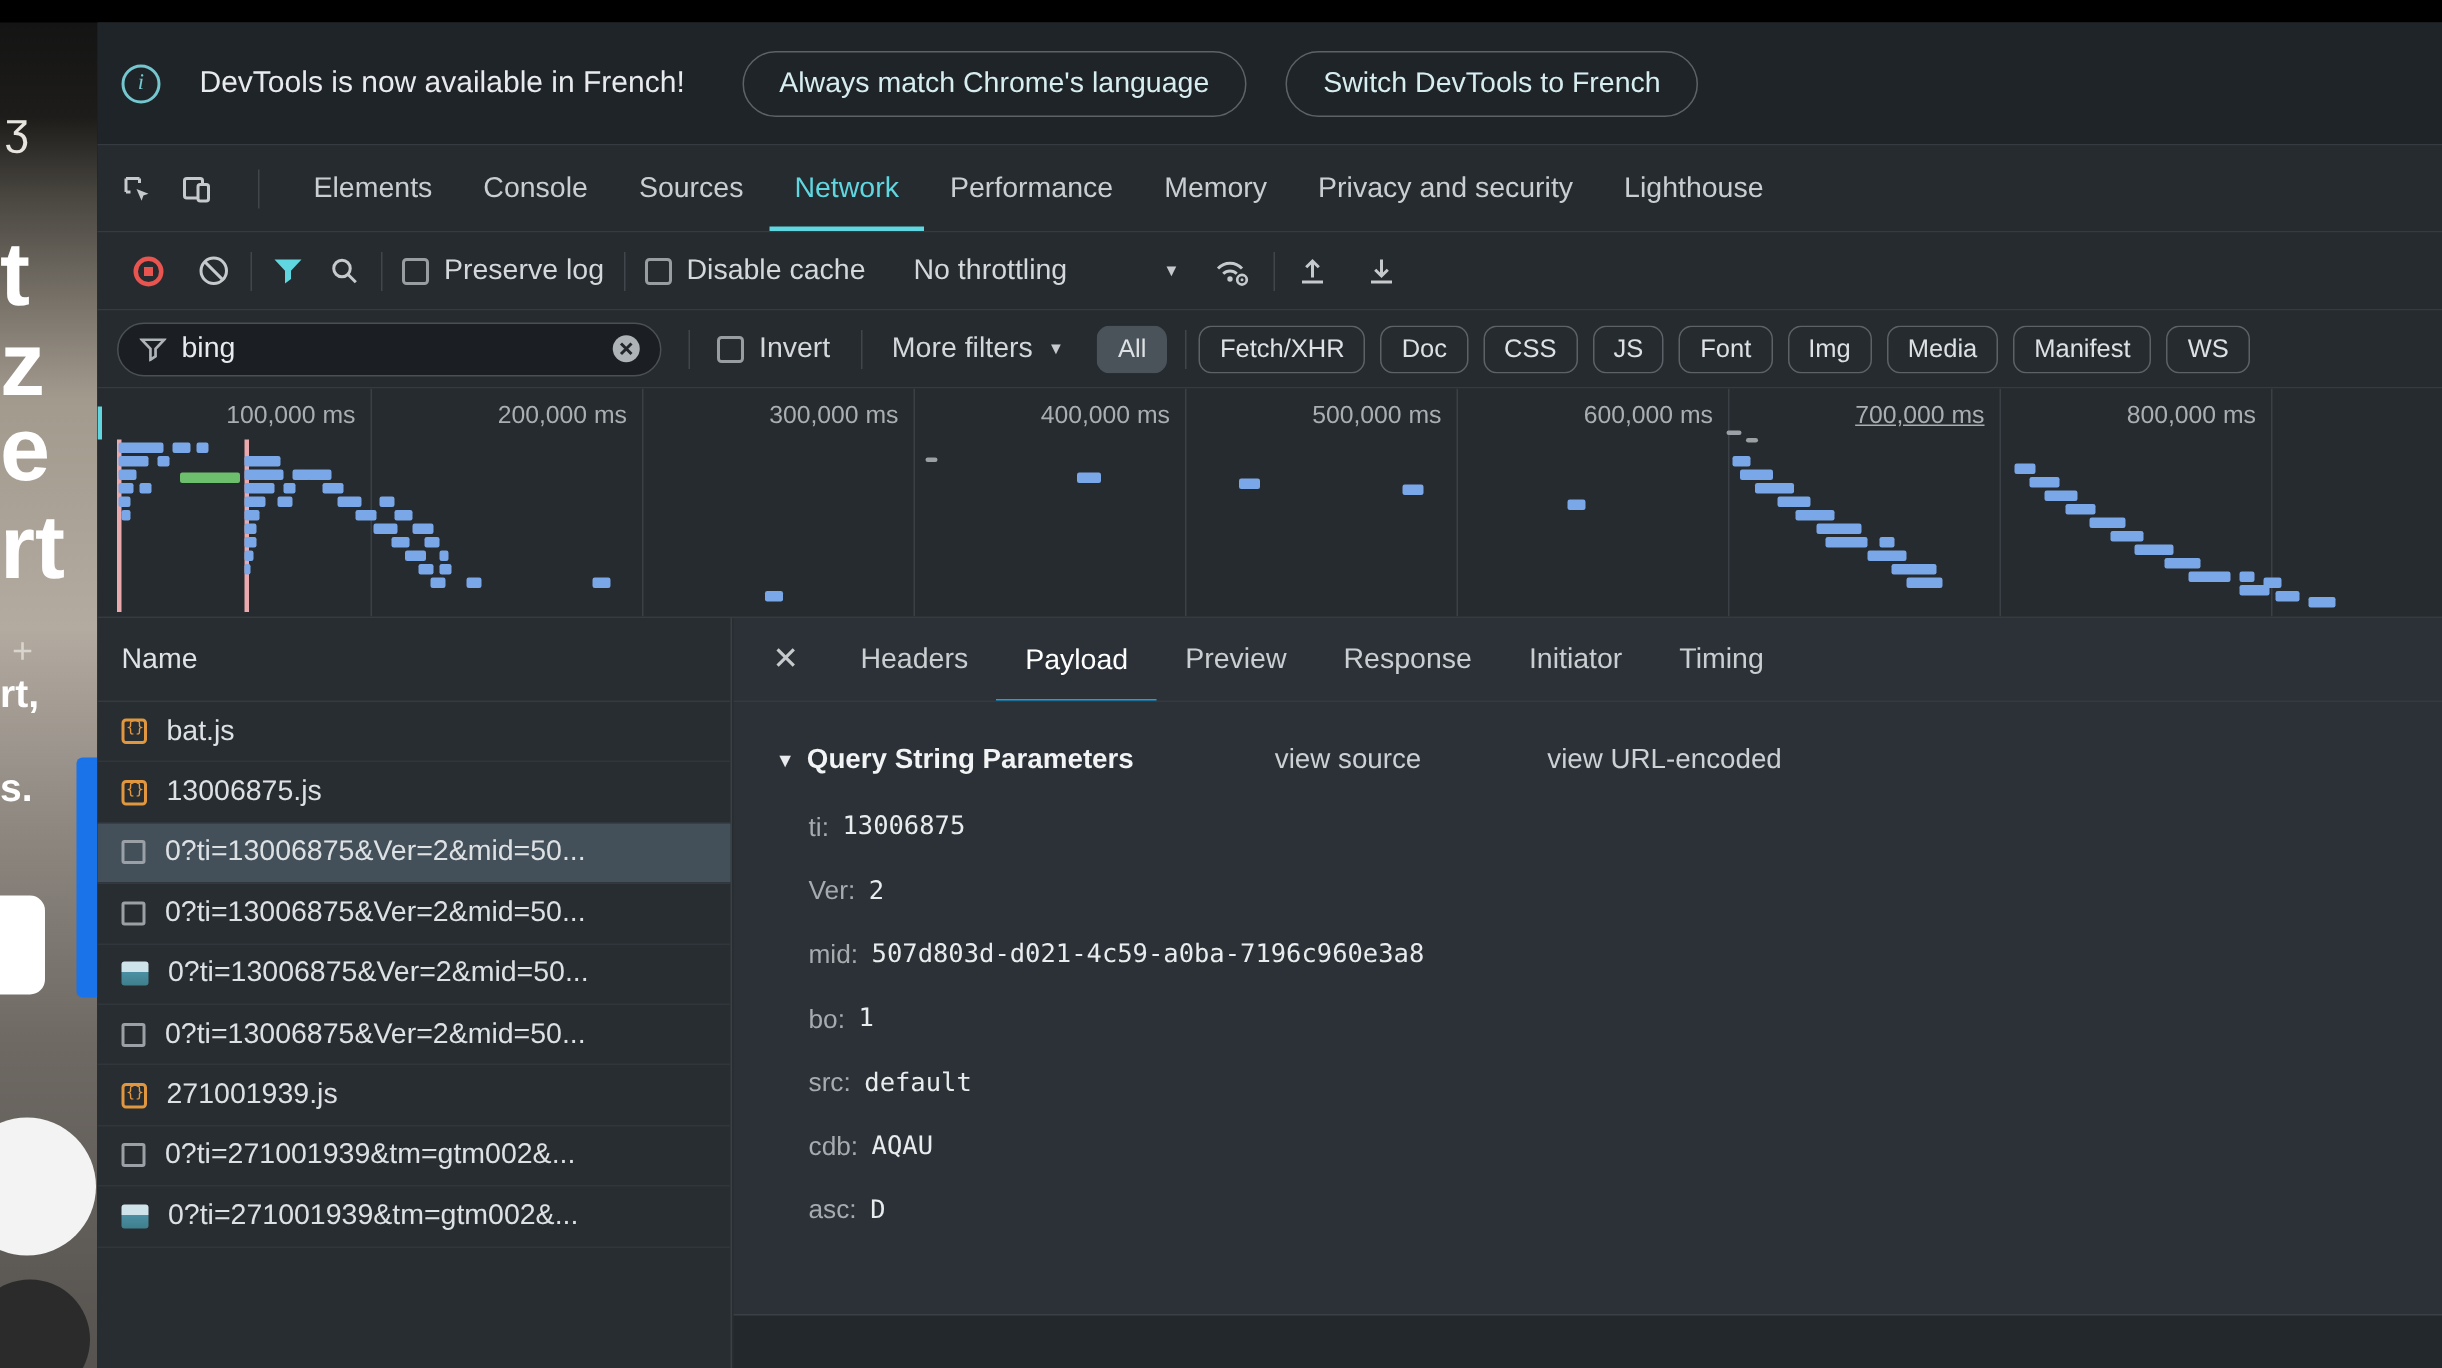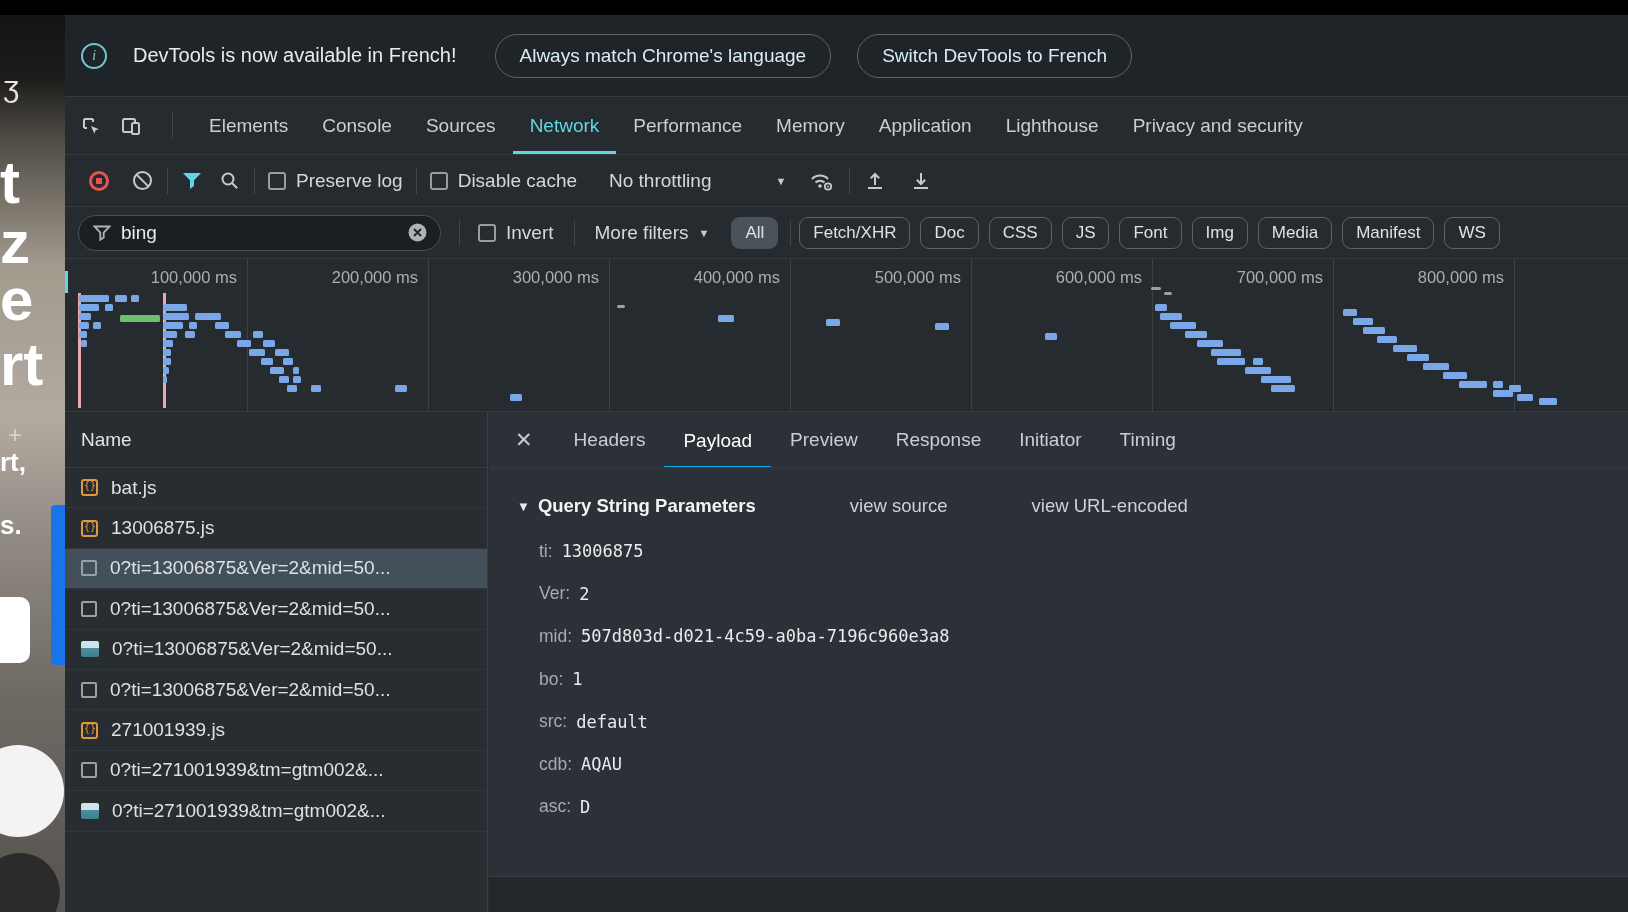--- a/index.html
+++ b/index.html
@@ -154,23 +154,22 @@
             </svg>
         </span>
         <span class="vsep"></span>
       </div>
       <div class="ptab">Elements</div>
       <div class="ptab">Console</div>
       <div class="ptab">Sources</div>
       <div class="ptab selected">Network</div>
       <div class="ptab">Performance</div>
       <div class="ptab">Memory</div>
-      <div class="ptab">Application</div>
+      <div class="ptab">Privacy and security</div>
       <div class="ptab">Lighthouse</div>
-      <div class="ptab">Privacy and security</div>
     </div>
 
     <div class="nettoolbar">
       <span class="icon rec"></span>
       <span class="gap22"></span>
       <span class="icon">
         <svg width="23" height="23" viewBox="0 0 23 23">
             <circle cx="11.5" cy="11.5" r="8.5" stroke="#c6cacd" stroke-width="2" fill="none"></circle>
             <path d="M5.6 5.6l11.8 11.8" stroke="#c6cacd" stroke-width="2"></path>
           </svg>
@@ -268,21 +267,21 @@
         <div class="time-label" style="left: 213px;">200,000 ms</div>
         <div class="grid-line" style="left: 544px;"></div>
         <div class="time-label" style="left: 394px;">300,000 ms</div>
         <div class="grid-line" style="left: 725px;"></div>
         <div class="time-label" style="left: 575px;">400,000 ms</div>
         <div class="grid-line" style="left: 906px;"></div>
         <div class="time-label" style="left: 756px;">500,000 ms</div>
         <div class="grid-line" style="left: 1087px;"></div>
         <div class="time-label" style="left: 937px;">600,000 ms</div>
         <div class="grid-line" style="left: 1268px;"></div>
-        <div class="time-label" style="left: 1118px;">700,000 ms</div>
+        <div class="time-label" style="left: 1118px; text-decoration: underline;">700,000 ms</div>
         <div class="grid-line" style="left: 1449px;"></div>
         <div class="time-label" style="left: 1299px;">800,000 ms</div>
         <div class="pinkline" style="left: 13px;"></div>
         <div class="pinkline" style="left: 98px;"></div>
         <div class="wbar" style="left: 14px; top: 36px; width: 30px;"></div>
         <div class="wbar" style="left: 50px; top: 36px; width: 12px;"></div>
         <div class="wbar" style="left: 66px; top: 36px; width: 8px;"></div>
         <div class="wbar" style="left: 14px; top: 45px; width: 20px;"></div>
         <div class="wbar" style="left: 40px; top: 45px; width: 8px;"></div>
         <div class="wbar" style="left: 98px; top: 45px; width: 24px;"></div>

